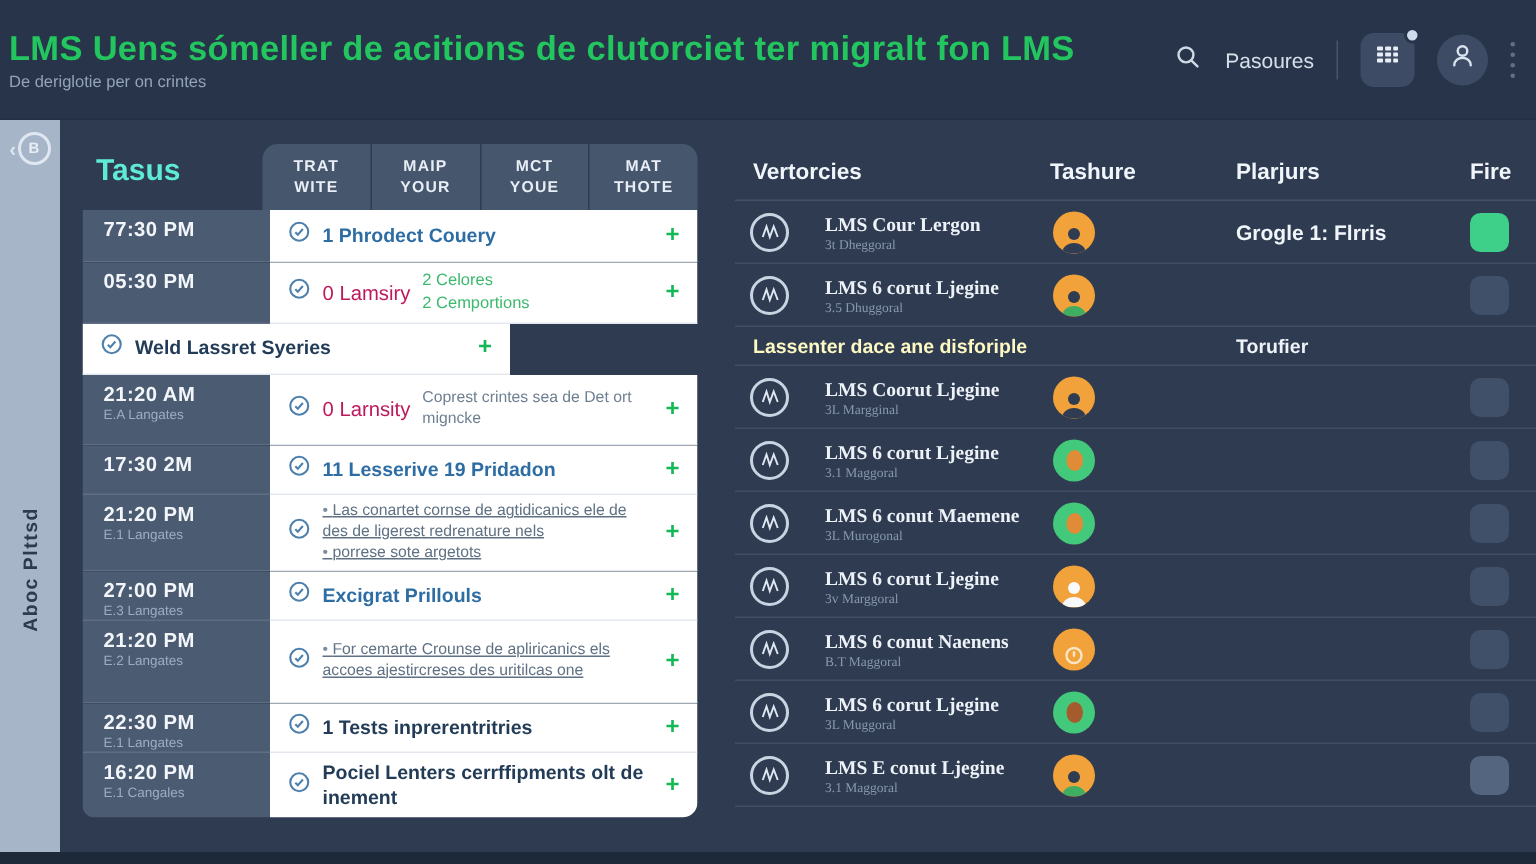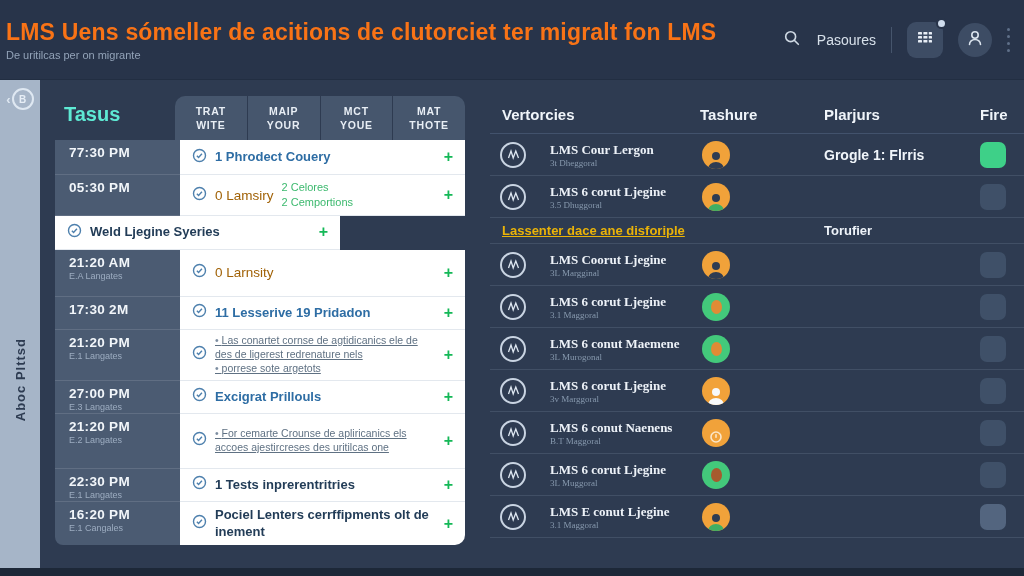--- a/index.html
+++ b/index.html
@@ -8,21 +8,21 @@
     position:relative; overflow:hidden;
     background:#2e3b51;
     font-family:"Liberation Sans", sans-serif;
     -webkit-font-smoothing:antialiased;
   }
   
   .header { position:absolute; left:0; top:0; width:1024px; height:80px;
     background:#28344a; display:flex; align-items:center; justify-content:space-between;
     padding:0 10px 0 6px; border-bottom:1px solid #222e42; }
   .h-left { display:flex; flex-direction:column; justify-content:center; }
-  .h-titleline { font-size:23px; font-weight:bold; color:#f97316; letter-spacing:.2px; white-space:nowrap; }
+  .h-titleline { font-size:23px; font-weight:bold; color:#22c55e; letter-spacing:.2px; white-space:nowrap; }
   .h-sub { font-size:11px; color:#93a3b8; margin-top:3px; }
   .h-right { display:flex; align-items:center; gap:15px; padding-right:4px; }
   .search { display:flex; align-items:center; gap:16px; color:#d7e0ea; font-size:14px; cursor:pointer; }
   .vdiv { width:1px; height:26px; background:#46556c; }
   .iconbtn { width:36px; height:36px; border-radius:9px; background:#3d4c64;
     display:flex; align-items:center; justify-content:center; position:relative; cursor:pointer; }
   .iconbtn .badge { position:absolute; top:-4px; right:-4px; width:11px; height:11px;
     border-radius:50%; background:#cfdced; border:2px solid #28344a; }
   .avatarbtn { width:34px; height:34px; border-radius:50%; background:#3d4c64;
     display:flex; align-items:center; justify-content:center; cursor:pointer; }
@@ -53,21 +53,21 @@
   .ccell { width:285px; background:#ffffff; border-bottom:1px solid #e3e8ee;
     display:flex; align-items:center; gap:8px; padding:0 10px 0 12px; overflow:hidden; cursor:pointer; }
   .srow:last-child .ccell { border-bottom:none; border-radius:0 0 10px 0; }
   .srow:last-child .tcell { border-bottom:none; border-radius:0 0 0 8px; }
   .time { font-size:13.5px; font-weight:bold; color:#f2f6fa; letter-spacing:.3px; white-space:nowrap; }
   .tsub { font-size:9px; color:#9dadc1; margin-top:1px; white-space:nowrap; }
   .chk { flex:none; }
   .plus { margin-left:auto; color:#14b857; font-weight:bold; font-size:16px; line-height:1;
     cursor:pointer; padding:2px 2px; flex:none; }
   .t-blue { color:#2e6da4; font-weight:bold; font-size:13px; line-height:1.2; }
-  .t-bluelight { color:#a16207; font-size:13.5px; white-space:nowrap; }
+  .t-bluelight { color:#be185d; font-size:13.5px; white-space:nowrap; }
   .t-navy { color:#223c57; font-weight:bold; font-size:13px; line-height:1.25; }
   .green-lines { font-size:11px; color:#3cb96e; line-height:1.35; }
   .desc { font-size:10.5px; color:#6e7f91; line-height:1.25; }
   .bullets { font-size:10.5px; color:#5f7183; line-height:1.3;text-decoration:underline; }
   .bullets .b::before { content:"•  "; color:#7c8da0; }
   
   .courses { position:absolute; left:490px; top:96px; width:534px; }
   .c-head { display:grid; grid-template-columns:210px 112px 168px 44px; align-items:center;
     height:38px; border-bottom:1px solid #42526c; color:#f0f5fa; font-weight:bold; font-size:15px; }
   .c-head .ch1 { padding-left:12px; }
@@ -90,32 +90,32 @@
   .bar-green { background:#3ed088; }
   .bar-orange { background:#f6a42e; }
   .grogle { color:#f0f5fa; font-weight:bold; font-size:14px; padding-left:12px; white-space:nowrap; }
   .firecell { display:flex; }
   .fsq { width:26px; height:26px; border-radius:7px; cursor:pointer; }
   .f-green { background:#3ed088; }
   .f-dark  { background:#3f5068; }
   .f-light { background:#53657f; }
   .section-row { display:grid; grid-template-columns:322px 168px 44px; align-items:center;
     height:26px; border-bottom:1px solid rgba(122,140,165,.25); }
-  .section-left  { padding-left:12px; color:#eab308; font-weight:bold; font-size:13px; white-space:nowrap;text-decoration:underline; }
+  .section-left  { padding-left:12px; color:#fef9c3; font-weight:bold; font-size:13px; white-space:nowrap; }
   .section-right { padding-left:12px; color:#eef3f9; font-weight:bold; font-size:13px; }
   
   .bottombar { position:absolute; left:0; top:568px; width:1024px; height:8px; background:#1d2838; }
 </style>
 </head>
 <body>
 
 <div class="header">
   <div class="h-left">
     <div class="h-titleline"><span>LMS</span> <span>Uens sómeller de acitions de clutorciet ter migralt fon LMS</span></div>
-    <div class="h-sub">De uritilcas per on migrante</div>
+    <div class="h-sub">De deriglotie per on crintes</div>
   </div>
   <div class="h-right">
     <div class="search">
       <span>
         <svg width="18" height="18" viewBox="0 0 20 20">
             <circle cx="8.5" cy="8.5" r="5.5" fill="none" stroke="#cfd9e4" stroke-width="1.8"></circle>
             <line x1="12.8" y1="12.8" x2="17" y2="17" stroke="#cfd9e4" stroke-width="1.8" stroke-linecap="round"></line>
           </svg>
       </span>
       <span>Pasoures</span>
@@ -218,36 +218,37 @@
       <span class="plus">+</span>
     </div>
   </div>
 
   <div class="srow" style="flex:34 1 0">
     <div class="ccell">
       <span class="chk"><svg width="15" height="15" viewBox="0 0 16 16">
             <circle cx="8" cy="8" r="6.4" fill="none" stroke="#4e80ad" stroke-width="1.5"></circle>
             <path d="M5.2 8.3 l1.8 1.8 3.6-4" fill="none" stroke="#4e80ad" stroke-width="1.5"></path>
           </svg></span>
-      <span class="t-navy">Weld Ljegine Syeries</span>
+      <span class="t-navy">Weld Lassret Syeries</span>
       <span class="plus">+</span>
     </div>
   </div>
 
   <div class="srow" style="flex:48 1 0">
     <div class="tcell">
       <div class="time">21:20 AM</div>
       <div class="tsub">E.A Langates</div>
     </div>
     <div class="ccell">
       <span class="chk"><svg width="15" height="15" viewBox="0 0 16 16">
             <circle cx="8" cy="8" r="6.4" fill="none" stroke="#4e80ad" stroke-width="1.5"></circle>
             <path d="M5.2 8.3 l1.8 1.8 3.6-4" fill="none" stroke="#4e80ad" stroke-width="1.5"></path>
           </svg></span>
       <span class="t-bluelight">0 Larnsity</span>
+      <span class="desc" style="max-width:150px">Coprest crintes sea de Det ort migncke</span>
       <span class="plus">+</span>
     </div>
   </div>
 
   <div class="srow" style="flex:34 1 0">
     <div class="tcell">
       <div class="time">17:30 2M</div>
     </div>
     <div class="ccell">
       <span class="chk"><svg width="15" height="15" viewBox="0 0 16 16">

